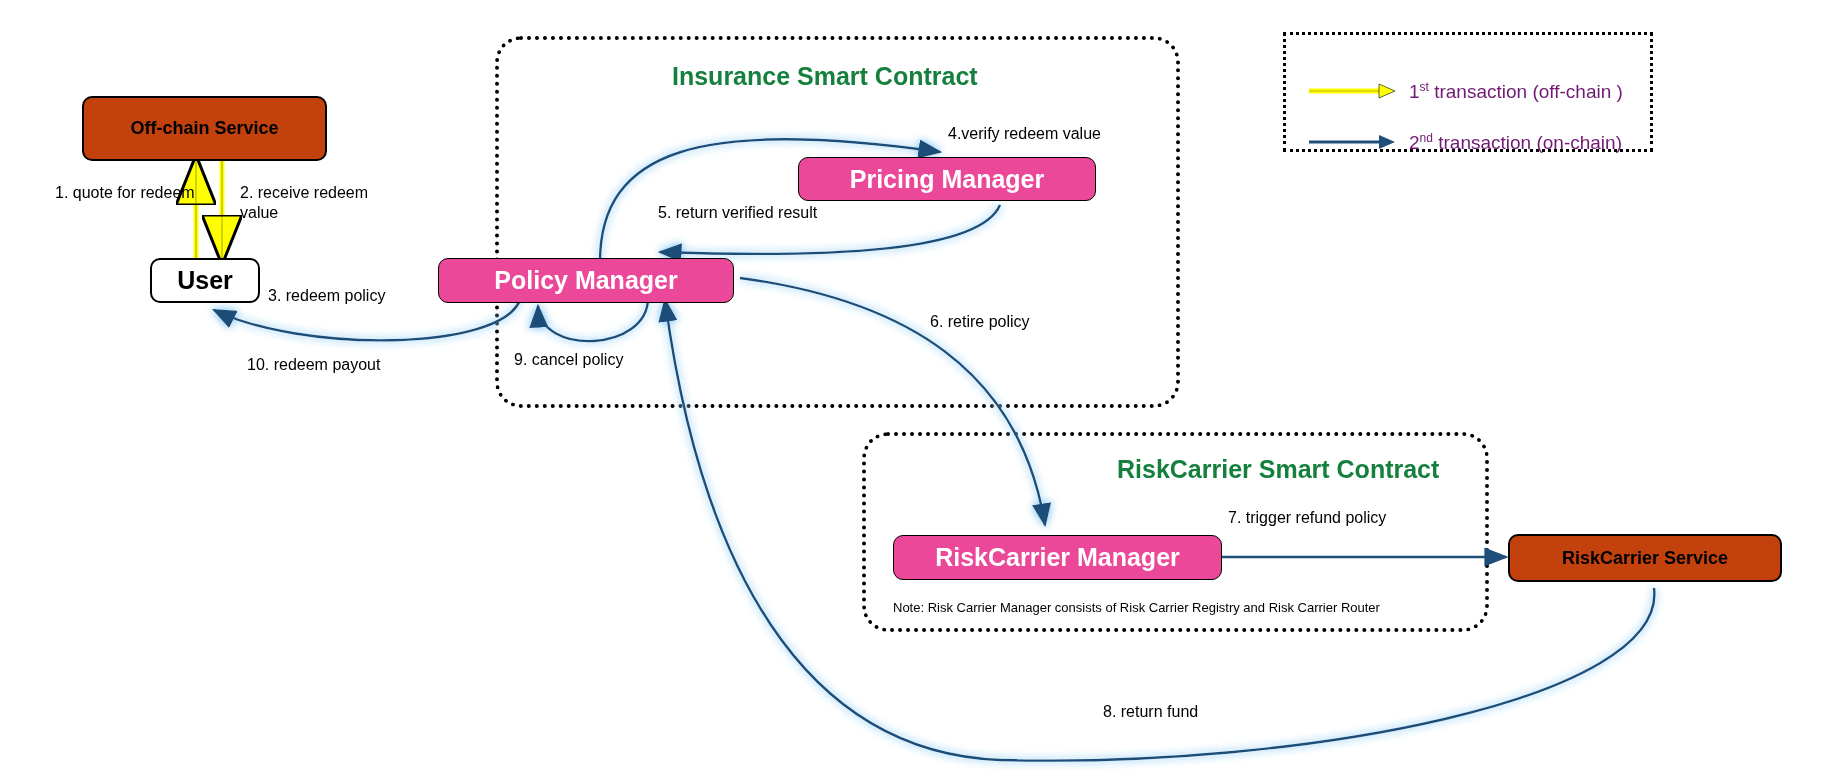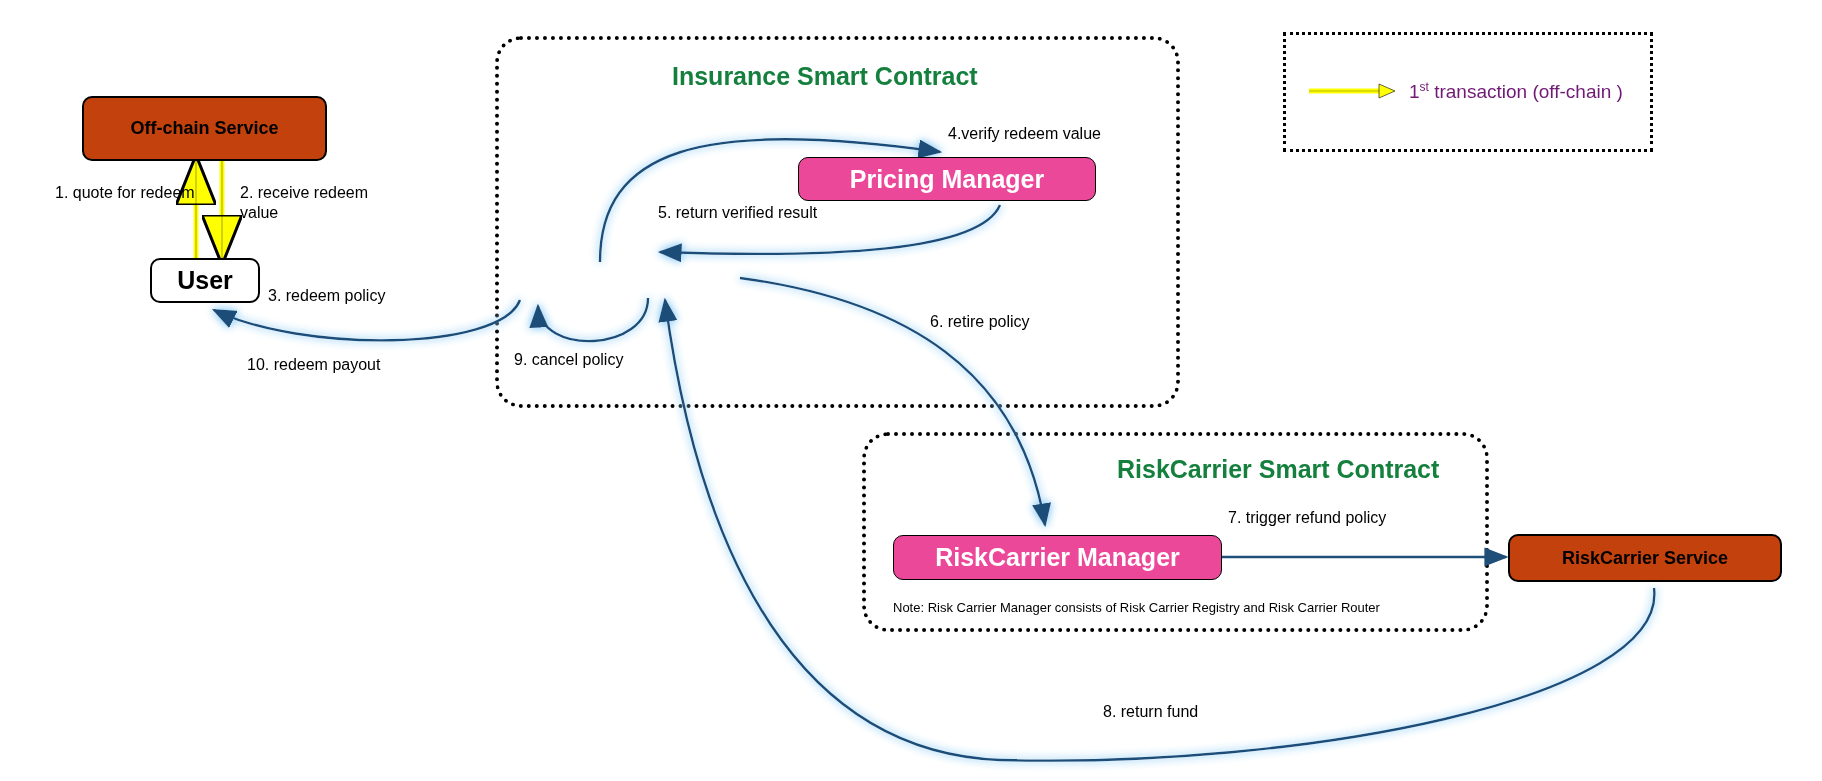--- a/index.html
+++ b/index.html
@@ -183,20 +183,23 @@
   </svg>
 
   <div class="node grey" style="left:82px; top:96px; width:245px; height:65px;">
     <span>Off-chain Service</span>
   </div>
 
   <div class="node white" style="left:150px; top:258px; width:110px; height:45px;">
     <span>User</span>
   </div>
 
+  <div class="node dark" style="left:438px; top:258px; width:296px; height:45px;">
+    <span>Policy Manager</span>
+  </div>
 
   <div class="node dark" style="left:798px; top:157px; width:298px; height:44px;">
     <span>Pricing Manager</span>
   </div>
 
   <div class="node dark" style="left:893px; top:535px; width:329px; height:45px;">
     <span>RiskCarrier Manager</span>
   </div>
 
   <div class="node grey" style="left:1508px; top:534px; width:274px; height:48px;">
@@ -222,14 +225,23 @@
     <svg class="legend-arrow" viewBox="0 0 90 22">
       <path d="M2,11 L74,11" stroke="#ffff00" stroke-width="5" fill="none"></path>
       <path d="M2,11 L74,11" stroke="#000000" stroke-width="0.7" fill="none" opacity="0.4"></path>
       <path d="M72,4 L88,11 L72,18 z" fill="#ffff00" stroke="#000000" stroke-width="0.6"></path>
     </svg>
     <span class="legend-text">
       <span>1</span><sup>st</sup><span> transaction (off-chain )</span>
     </span>
   </div>
 
+  <div class="legend-row" style="left:1307px; top:103px;">
+    <svg class="legend-arrow" viewBox="0 0 90 22">
+      <path d="M2,11 L76,11" stroke="#1f4e79" stroke-width="3" fill="none"></path>
+      <path d="M72,4 L88,11 L72,18 z" fill="#1f4e79"></path>
+    </svg>
+    <span class="legend-text">
+      <span>2</span><sup>nd</sup><span> transaction (on-chain)</span>
+    </span>
+  </div>
 
 </div>
 
 </body></html>

